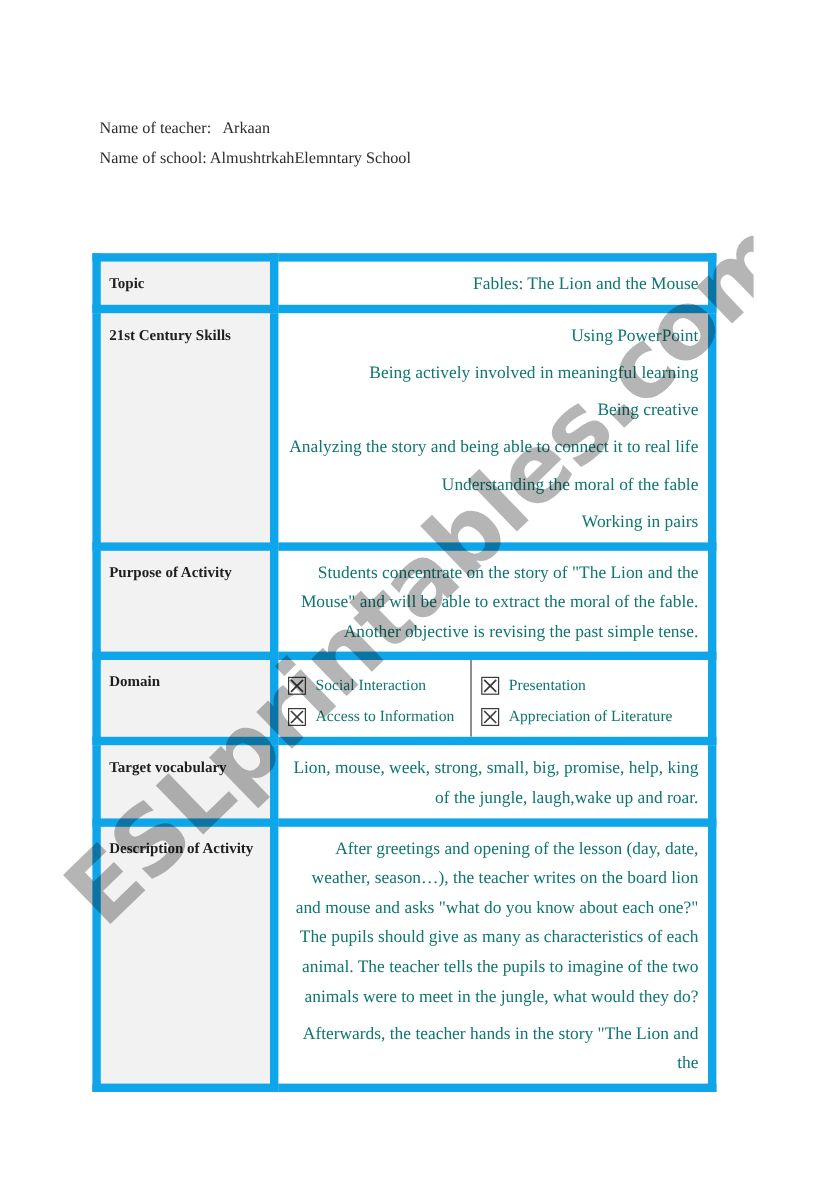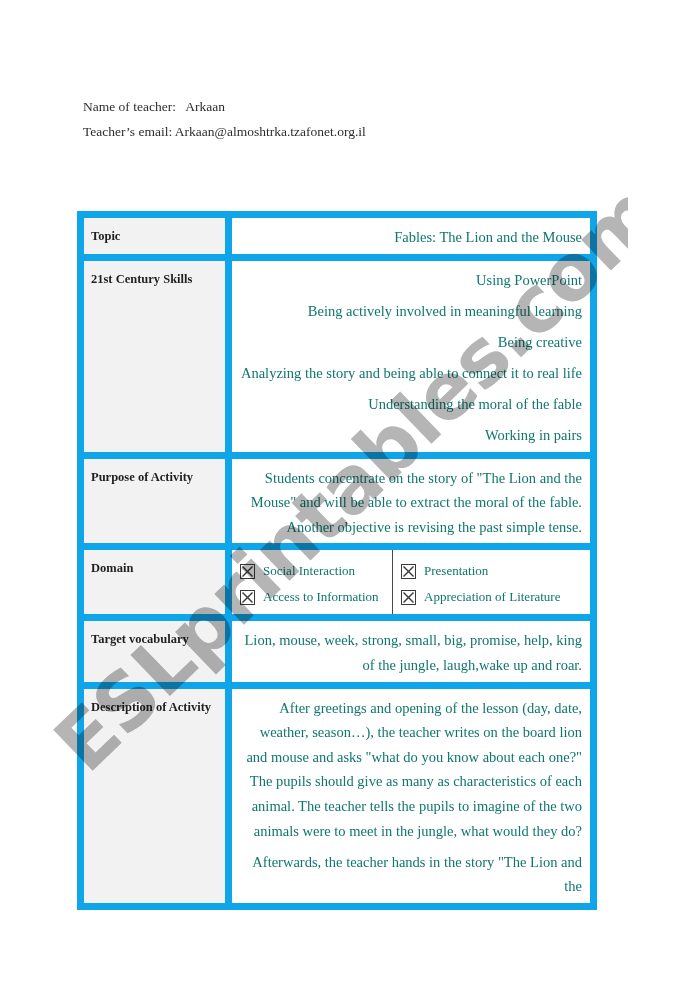--- a/index.html
+++ b/index.html
@@ -61,21 +61,21 @@
     mix-blend-mode:multiply;white-space:nowrap;z-index:5;pointer-events:none;
   }
 </style>
 </head>
 <body>
 
 <div class="page">
 
   <div class="doc-header">
     <p>Name of teacher:   Arkaan</p>
-    <p>Teacher’s email: Arkaan@almoshtrka.tzafonet.org.il</p>
+    <p>Name of school: AlmushtrkahElemntary School</p>
   </div>
 
   <table class="lesson">
     <tbody>
         <tr class="r-topic">
       <td class="lbl">Topic</td>
       <td class="val">Fables: The Lion and the Mouse</td>
     </tr>
     <tr class="r-skills">
       <td class="lbl">21st Century Skills</td>

